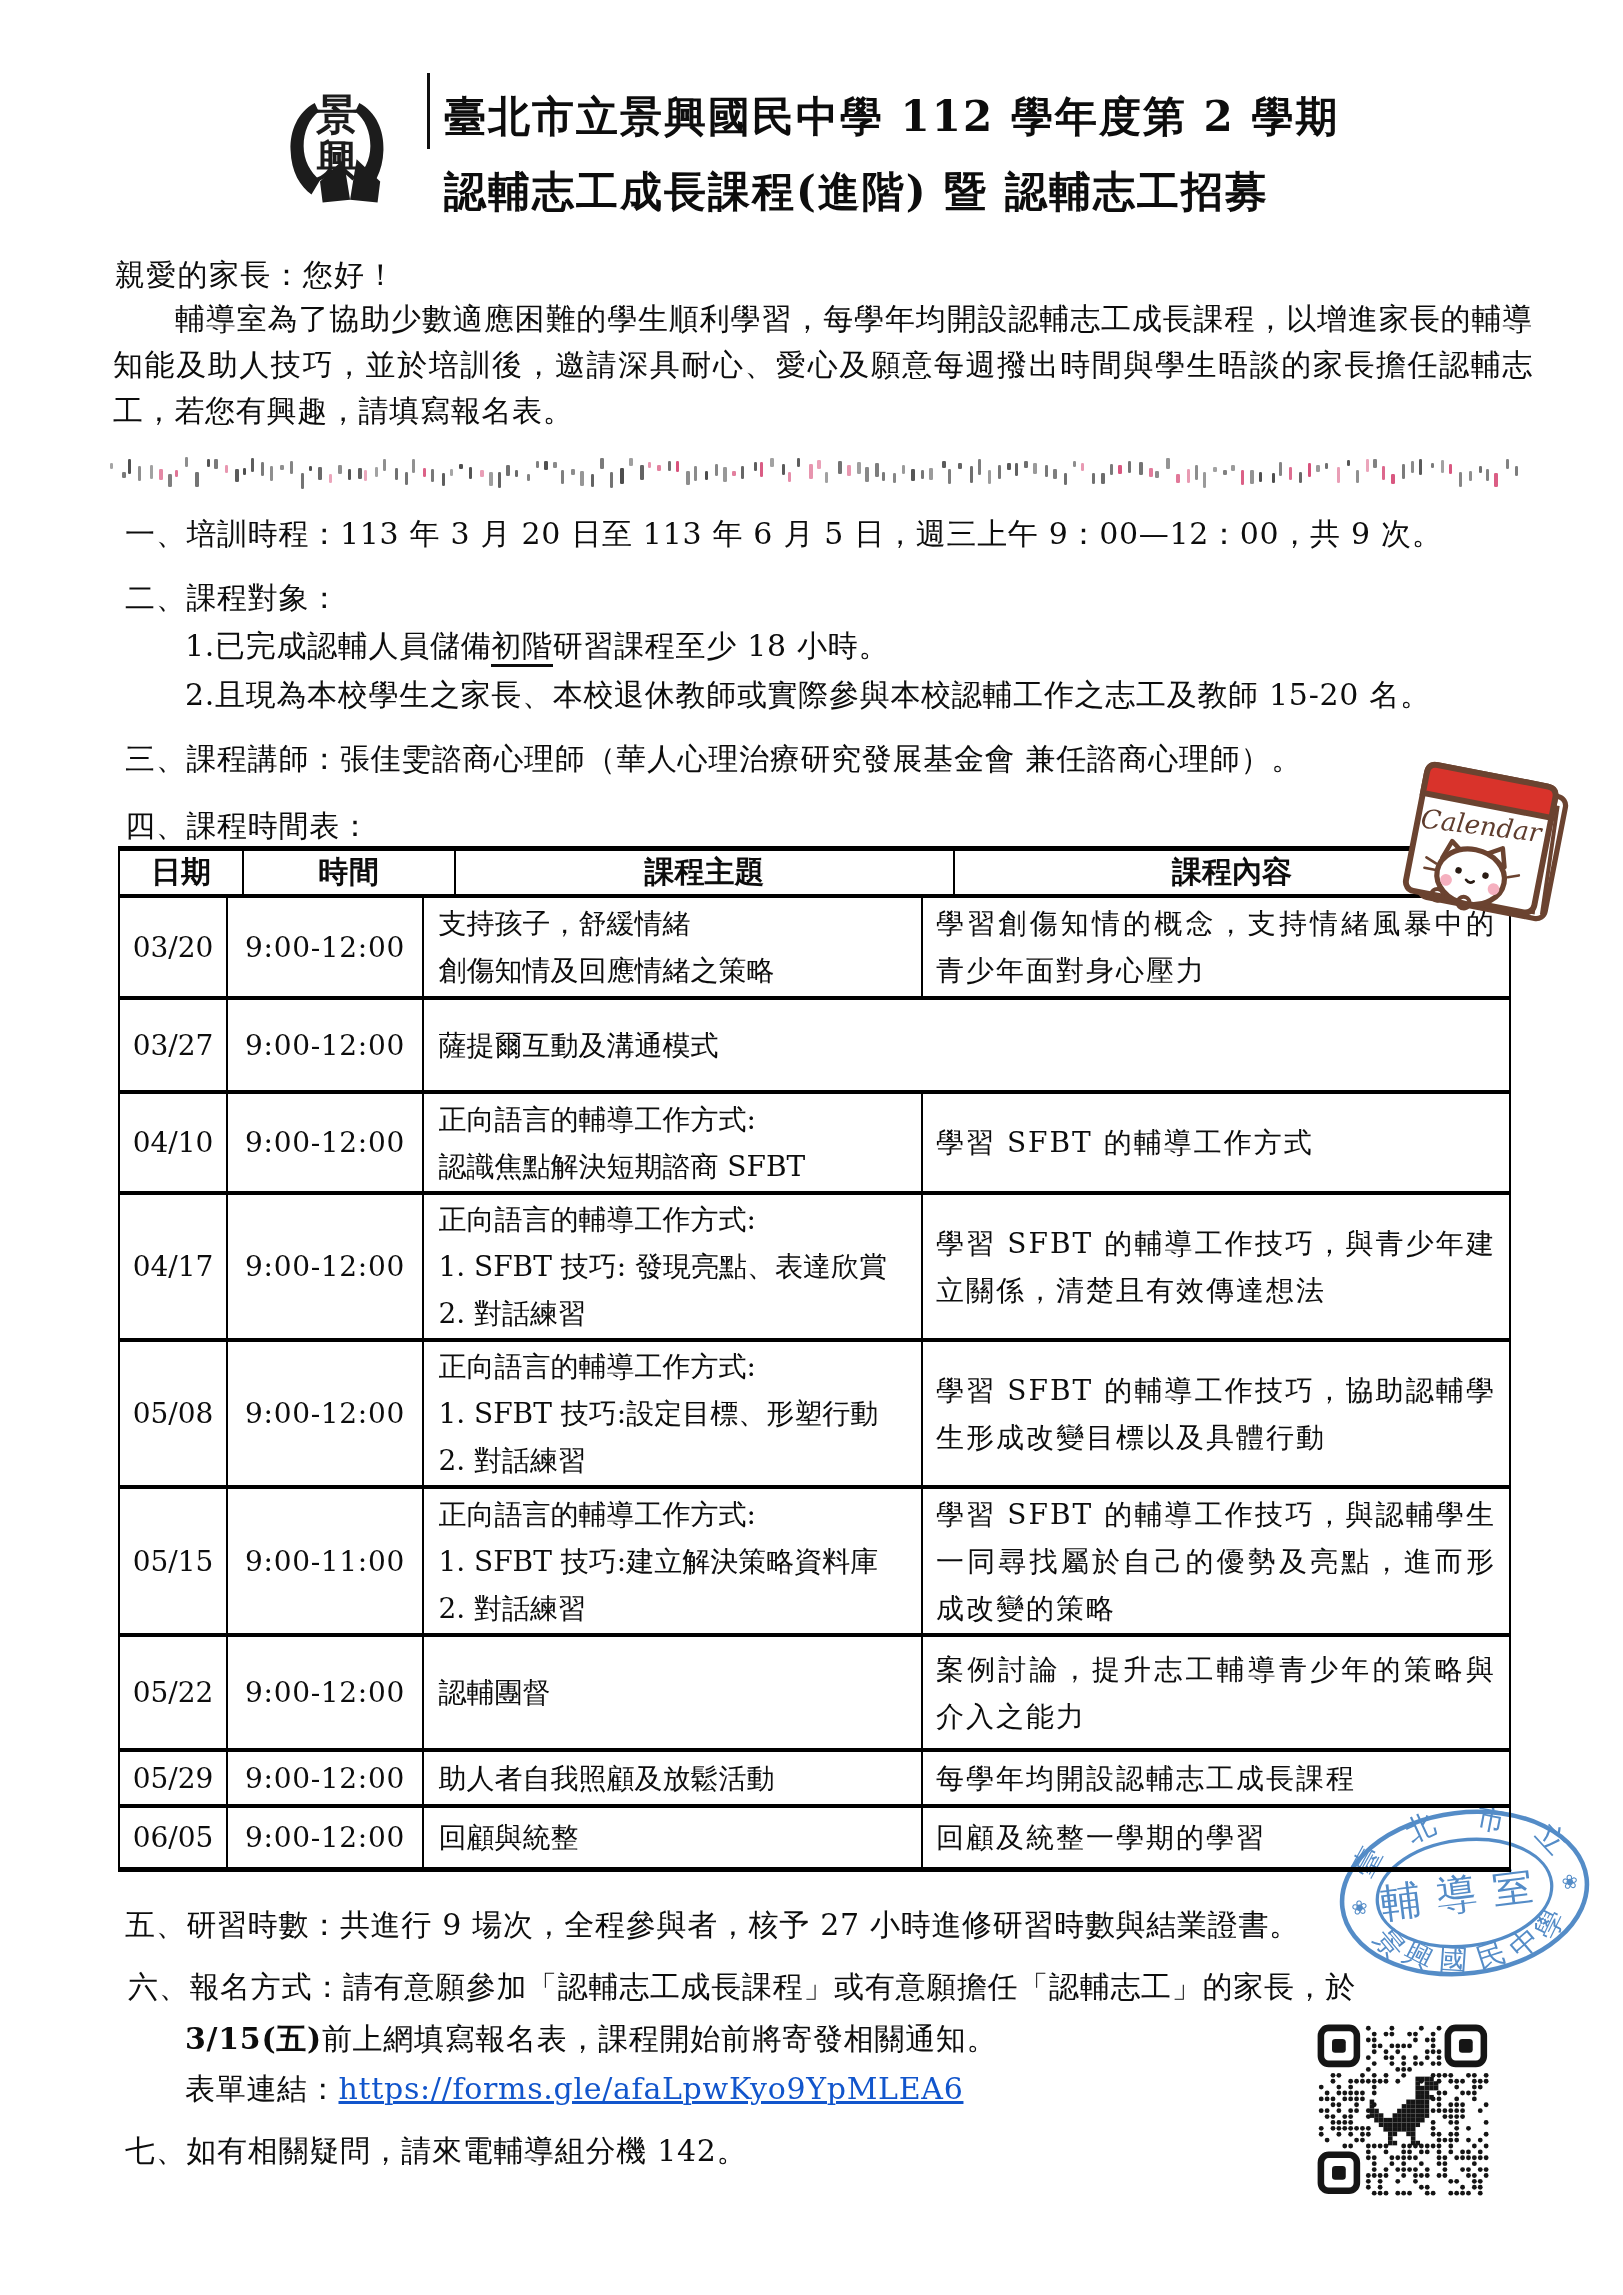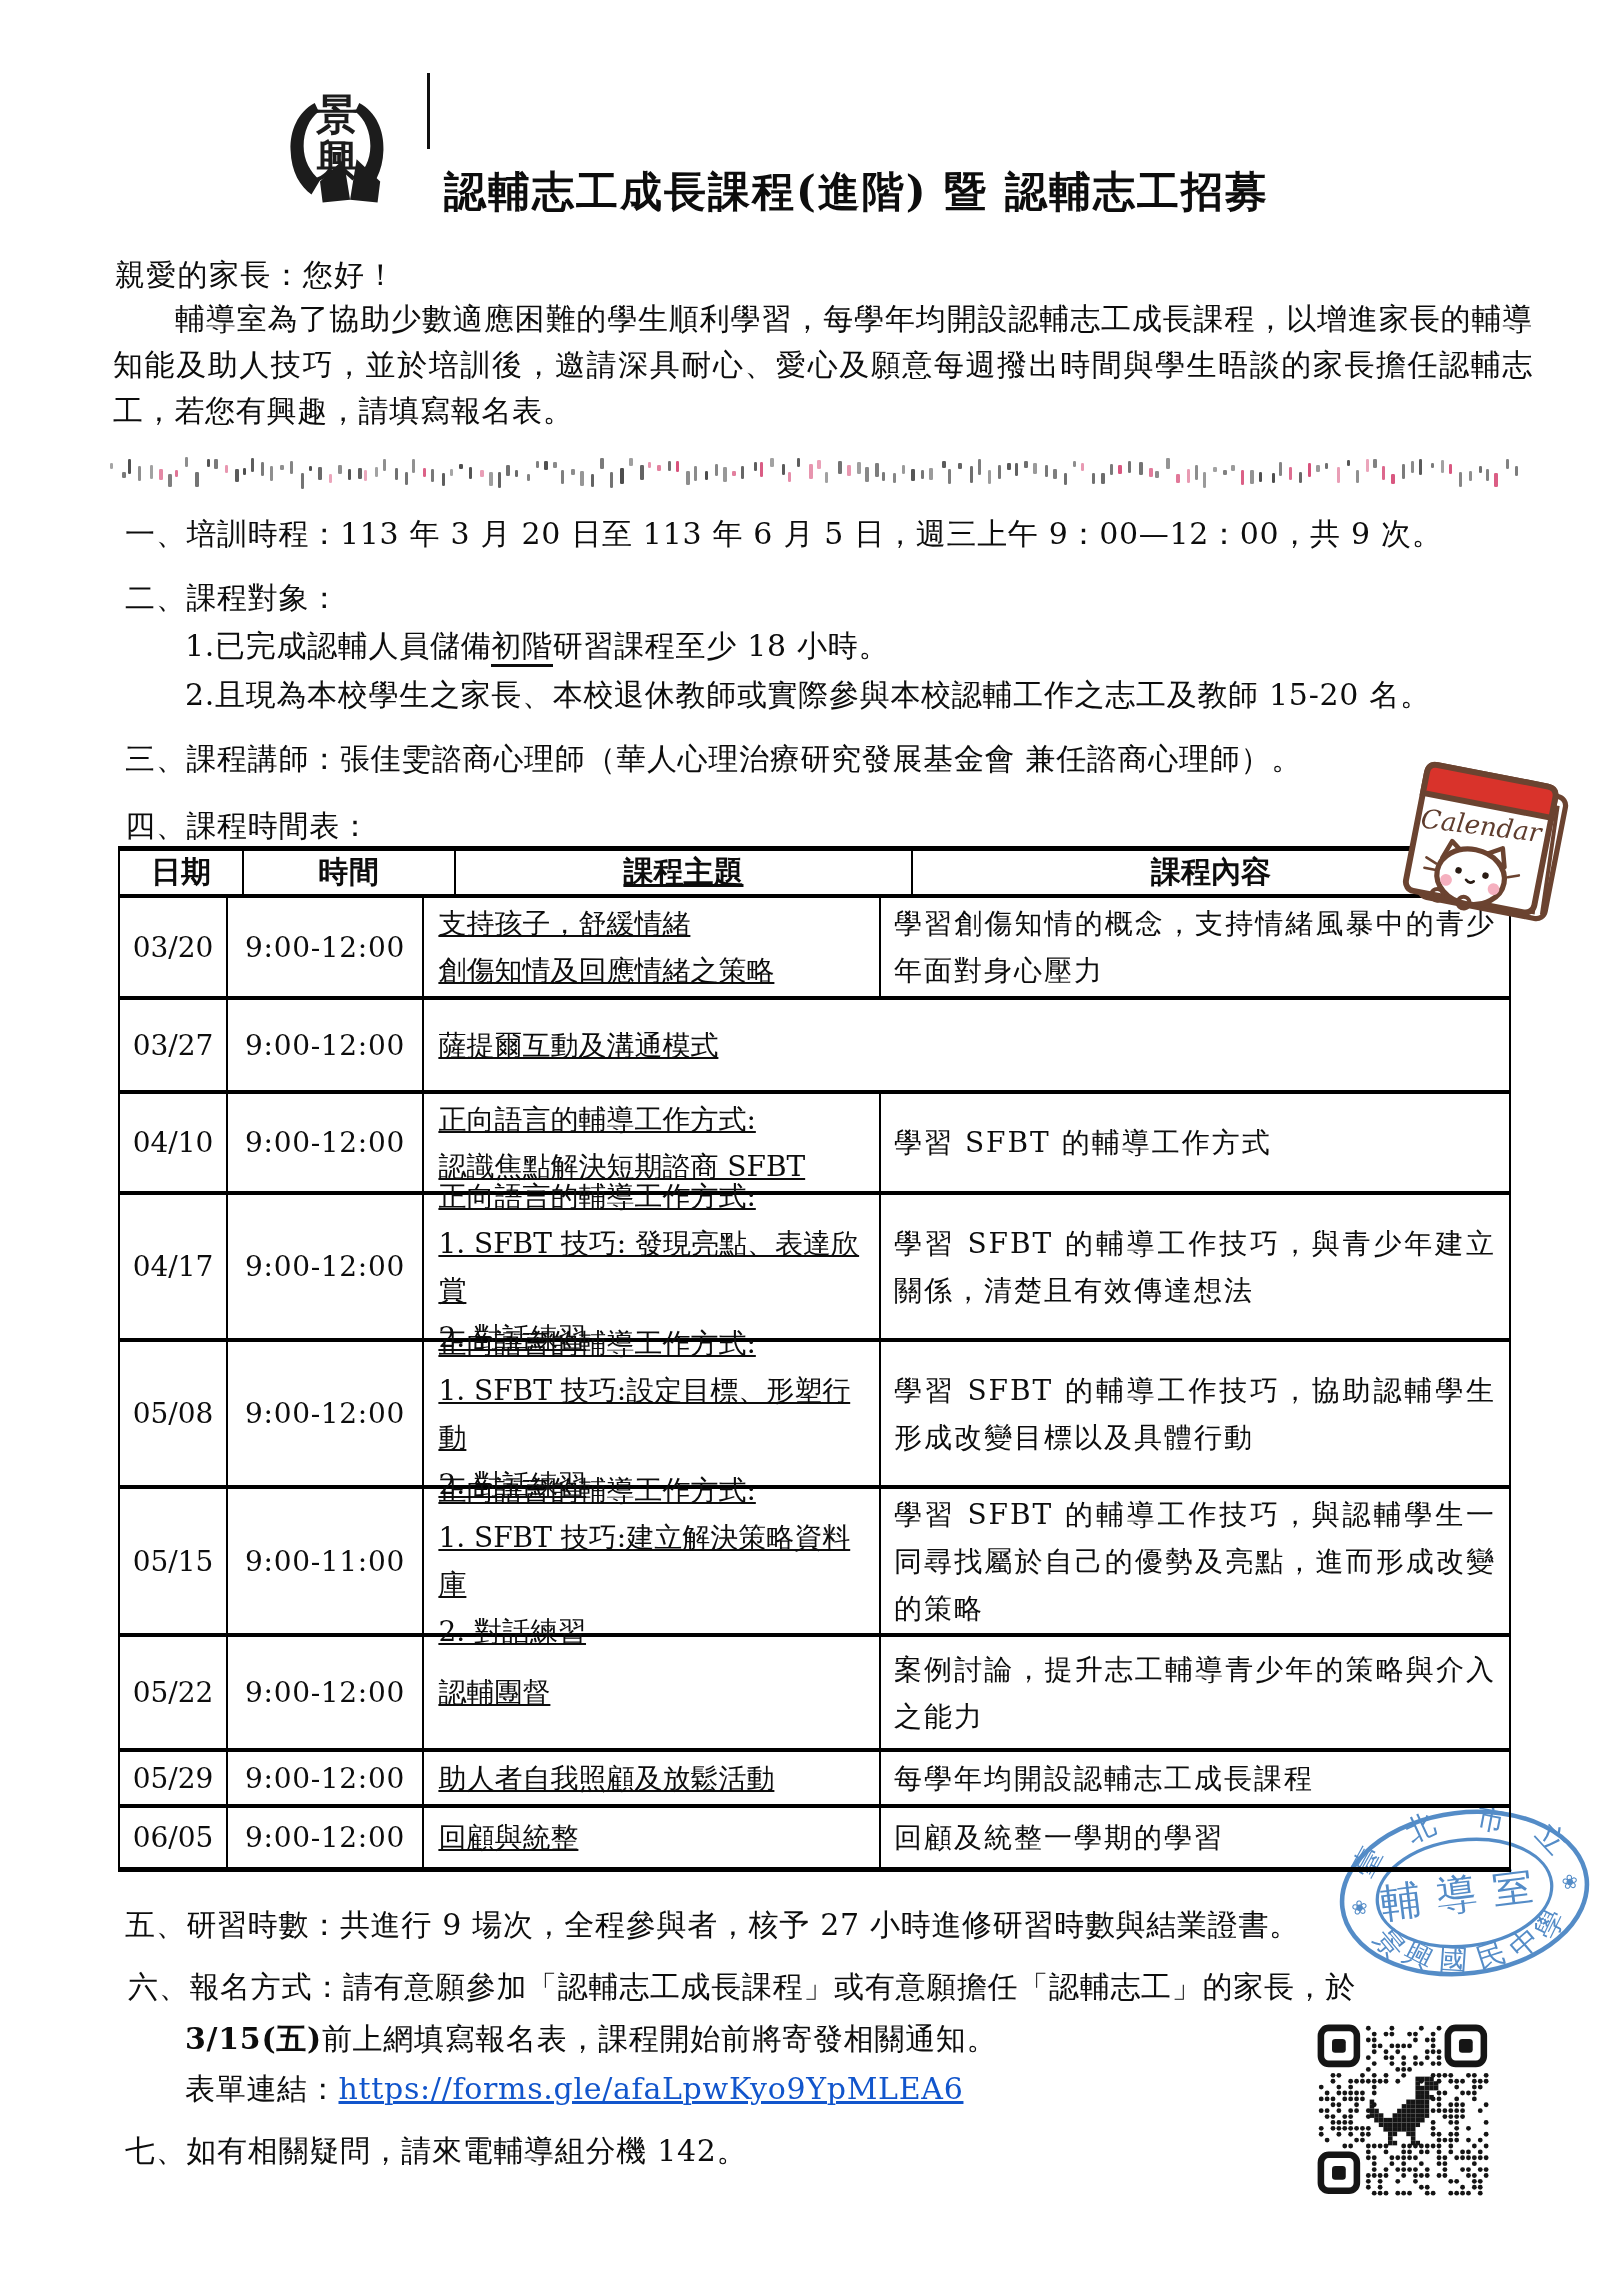--- a/index.html
+++ b/index.html
@@ -45,21 +45,21 @@
   
   .tbl { left:118px; top:846px; width:1389px;
          border-top:5.2px solid #000; border-bottom:5.2px solid #000;
          border-left:2.6px solid #000; border-right:2.6px solid #000; }
   .trow { display:flex; border-bottom:4.6px solid #000; }
   .trow:last-child { border-bottom:0; }
   .cell { border-right:2.6px solid #000; display:flex; align-items:center; font-size:28px; }
   .cell:last-child { border-right:0; }
   .c-date { width:106px; justify-content:center; }
   .c-time { width:194px; justify-content:center; letter-spacing:0.7px; }
-  .c-topic { width:457px; flex-direction:column; align-items:flex-start; justify-content:center; padding:0 14.4px; box-sizing:border-box;text-decoration:underline; }
+  .c-topic { width:499px; flex-direction:column; align-items:flex-start; justify-content:center; padding:0 14.4px; box-sizing:border-box; }
   .c-topic > div { line-height:47px; }
   .c-content { flex:1; padding:0 13px; box-sizing:border-box; }
   .c-content > div { line-height:47px; text-align:justify; text-align-last:left; letter-spacing:2px; width:100%; }
   .hrow .cell { font-size:30px; font-weight:bold; justify-content:center; padding:8px; }
 
   
   .calendar-icon { left:1381px; top:737px; width:204px; height:207px; z-index:5; }
   .stamp { left:1335px; top:1806px; width:259px; height:174px; z-index:6;
            opacity:.88; mix-blend-mode:multiply; }
   .qr { left:1315px; top:2022px; width:178px; height:178px; }
@@ -73,20 +73,21 @@
     <g fill="#1c1c1c">
       <path d="M62,32 C36,46 24,74 25,104 C26,138 40,160 57,172 L70,150 C55,138 45,120 45,98 C45,76 53,57 68,45 Z"></path>
       <path d="M130,32 C156,46 168,74 167,104 C166,138 152,160 135,172 L122,150 C137,138 147,120 147,98 C147,76 139,57 124,45 Z"></path>
       <path d="M70,152 L106,118 L116,180 L74,184 Z"></path>
       <path d="M122,152 L86,118 L76,180 L118,184 Z" transform="translate(40,0)"></path>
     </g>
     <text x="96" y="72" font-size="64" text-anchor="middle" fill="#1c1c1c" font-weight="bold">景</text>
     <text x="96" y="140" font-size="64" text-anchor="middle" fill="#1c1c1c" font-weight="bold">興</text>
   </svg>
   <div class="abs vrule"></div>
+  <div class="abs title title1">臺北市立景興國民中學 112 學年度第 2 學期</div>
   <div class="abs title title2">認輔志工成長課程(進階) 暨 認輔志工招募</div>
 
   <div class="abs greeting nowrap">親愛的家長：您好！</div>
   <div class="abs para">輔導室為了協助少數適應困難的學生順利學習，每學年均開設認輔志工成長課程，以增進家長的輔導知能及助人技巧，並於培訓後，邀請深具耐心、愛心及願意每週撥出時間與學生晤談的家長擔任認輔志工，若您有興趣，請填寫報名表。</div>
 
   <div class="abs divider">
       <i style="position: absolute; left: 0.9px; top: 10.3px; width: 3.4px; height: 6.2px; border-radius: 1.3px; background: rgb(77, 77, 77); opacity: 0.51;"></i>
       <i style="position: absolute; left: 13.3px; top: 18.5px; width: 3.7px; height: 6.5px; border-radius: 1.3px; background: rgb(77, 77, 77); opacity: 0.75;"></i>
       <i style="position: absolute; left: 19px; top: 6.3px; width: 3.4px; height: 15px; border-radius: 1.3px; background: rgb(77, 77, 77); opacity: 0.98;"></i>
       <i style="position: absolute; left: 29px; top: 13.3px; width: 3.3px; height: 15px; border-radius: 1.3px; background: rgb(77, 77, 77); opacity: 0.63;"></i>

